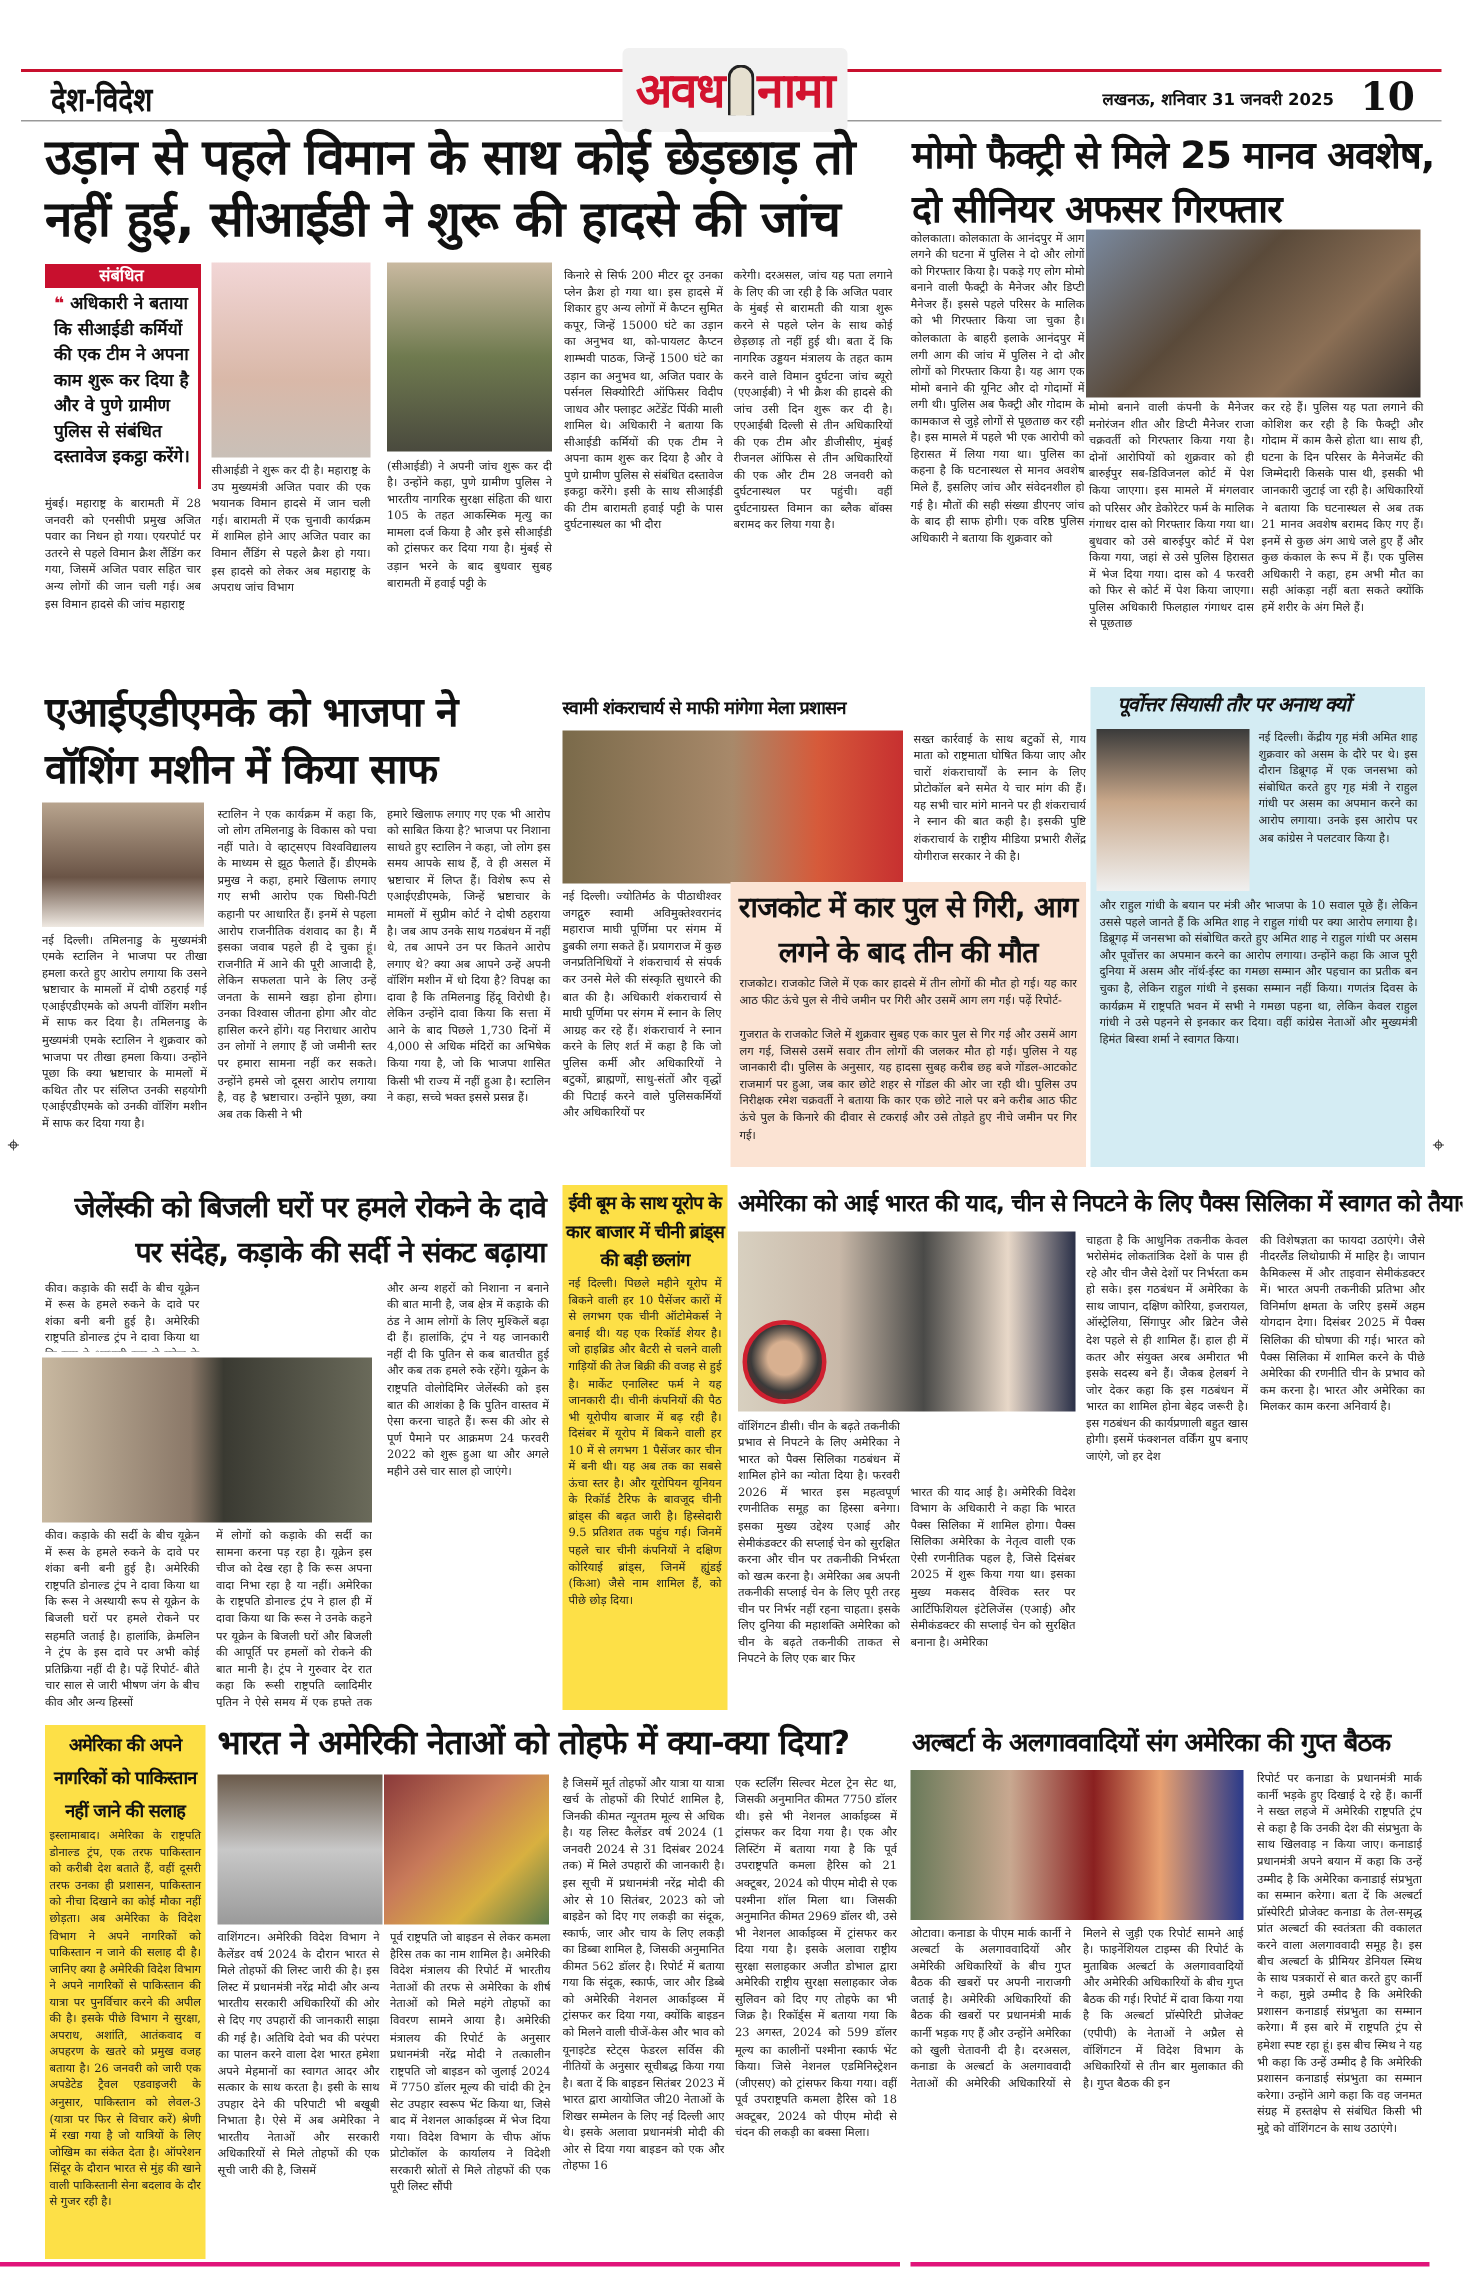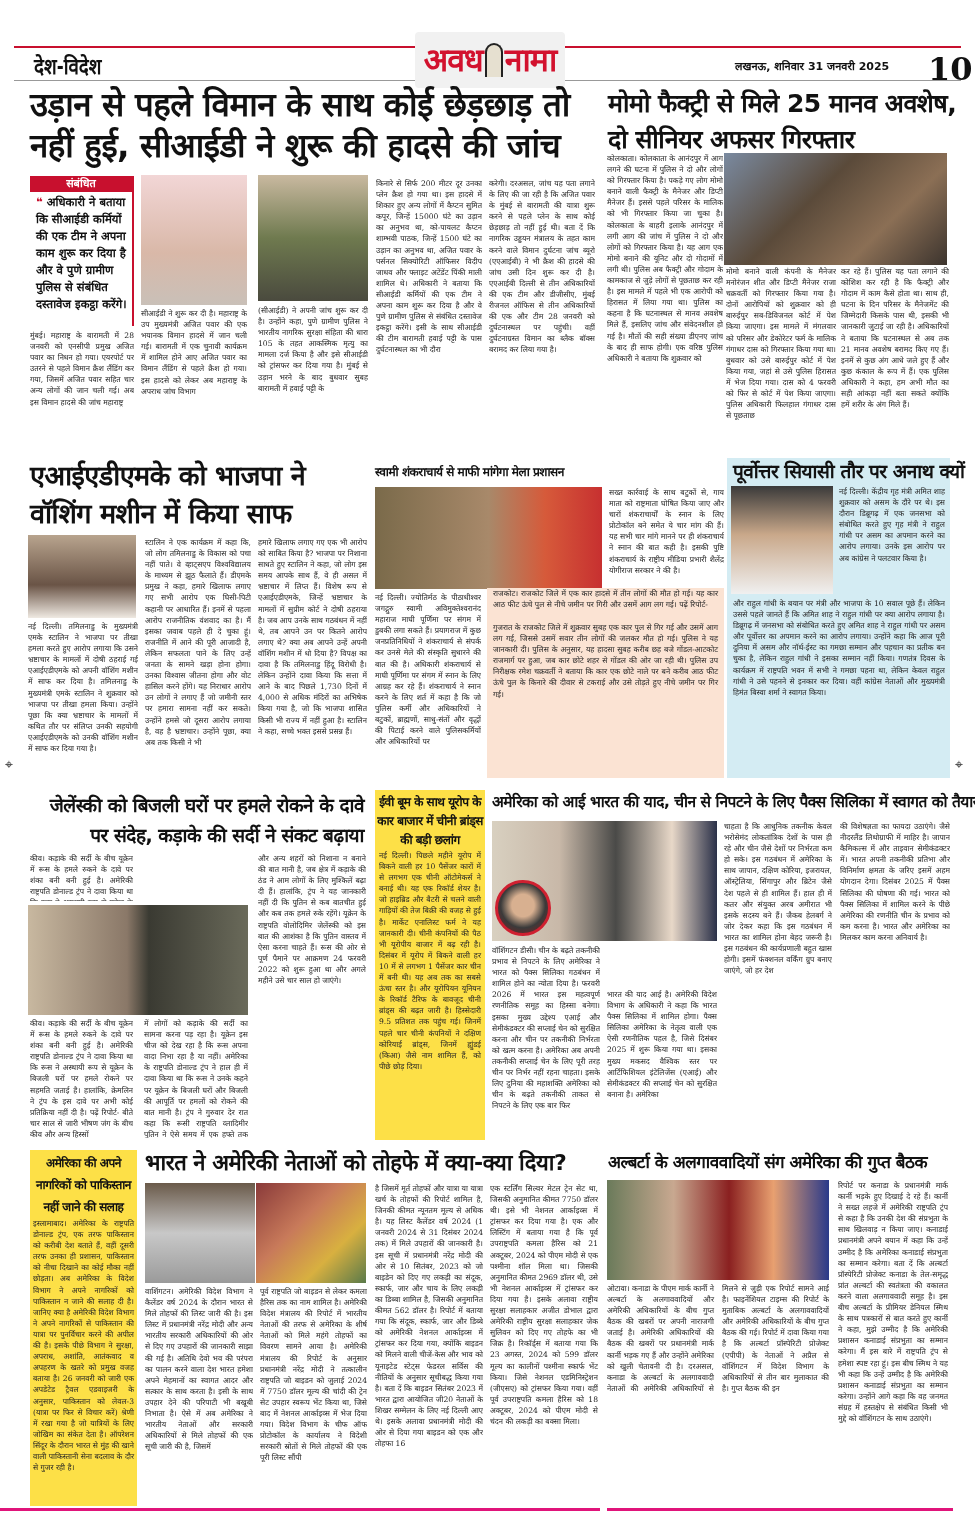--- a/index.html
+++ b/index.html
@@ -3,21 +3,21 @@
 <meta charset="utf-8">
 <style>
   * { box-sizing: border-box; margin: 0; padding: 0; }
   body { width: 975px; height: 1519px; background: #fff; font-family: "DejaVu Sans", sans-serif; color: #111; position: relative; overflow: hidden; }
   .abs { position: absolute; }
   .masthead-line { position: absolute; left: 14px; right: 14px; height: 2px; background: #c8102e; }
   .section-name { font-family: "DejaVu Sans Condensed", "DejaVu Sans", sans-serif; font-weight: bold; font-size: 22px; transform: scaleX(0.85); transform-origin: left; }
   .logo { background: #f1f1f1; border-radius: 4px; color: #d2122e; font-weight: 900; font-size: 32px; text-align: center; line-height: 56px; letter-spacing: -1px; }
   .logo .dome { display: inline-block; width: 18px; height: 34px; margin: 0 2px; vertical-align: -6px; border: 2px solid #222; border-bottom: none; border-radius: 9px 9px 0 0; background: #e6e0d0; position: relative; }
   .date { font-size: 11px; font-weight: bold; }
-  .pageno { font-family: "DejaVu Serif", serif; font-weight: bold; font-size: 32px; margin-left: 21px; }
+  .pageno { font-family: "DejaVu Serif", serif; font-weight: bold; font-size: 26px; }
   .h1 { font-family: "DejaVu Sans", sans-serif; font-weight: 900; color: #111; line-height: 1.12; letter-spacing: -0.5px; }
   .body { font-family: "DejaVu Serif", serif; font-size: 7.6px; line-height: 11.1px; text-align: justify; color: #222; overflow: hidden; }
   .img { background: linear-gradient(135deg, #8a8177, #5d554d 50%, #a69a8c); overflow: hidden; }
   .caption-box { font-weight: bold; font-size: 13px; line-height: 19px; color: #111; }
   .related-tag { background: #c8102e; color: #fff; font-size: 11px; font-weight: bold; text-align: center; line-height: 16px; }
   .peach { background: #fbe3d3; }
   .blue { background: #d4ecf3; }
   .yellow { background: #fde047; }
   .pink-line { background: #e0147a; height: 3px; position: absolute; }
   .cross { font-size: 14px; color: #333; }
@@ -58,26 +58,27 @@
 <div class="abs body" style="left:28px; top:621px; width:110px; height:156px;">नई दिल्ली। तमिलनाडु के मुख्यमंत्री एमके स्टालिन ने भाजपा पर तीखा हमला करते हुए आरोप लगाया कि उसने भ्रष्टाचार के मामलों में दोषी ठहराई गई एआईएडीएमके को अपनी वॉशिंग मशीन में साफ कर दिया है। तमिलनाडु के मुख्यमंत्री एमके स्टालिन ने शुक्रवार को भाजपा पर तीखा हमला किया। उन्होंने पूछा कि क्या भ्रष्टाचार के मामलों में कथित तौर पर संलिप्त उनकी सहयोगी एआईएडीएमके को उनकी वॉशिंग मशीन में साफ कर दिया गया है।</div>
 <div class="abs body" style="left:145px; top:537px; width:106px; height:240px;">स्टालिन ने एक कार्यक्रम में कहा कि, जो लोग तमिलनाडु के विकास को पचा नहीं पाते। वे व्हाट्सएप विश्वविद्यालय के माध्यम से झूठ फैलाते हैं। डीएमके प्रमुख ने कहा, हमारे खिलाफ लगाए गए सभी आरोप एक घिसी-पिटी कहानी पर आधारित हैं। इनमें से पहला आरोप राजनीतिक वंशवाद का है। मैं इसका जवाब पहले ही दे चुका हूं। राजनीति में आने की पूरी आजादी है, लेकिन सफलता पाने के लिए उन्हें जनता के सामने खड़ा होना होगा। उनका विश्वास जीतना होगा और वोट हासिल करने होंगे। यह निराधार आरोप उन लोगों ने लगाए हैं जो जमीनी स्तर पर हमारा सामना नहीं कर सकते। उन्होंने हमसे जो दूसरा आरोप लगाया है, वह है भ्रष्टाचार। उन्होंने पूछा, क्या अब तक किसी ने भी</div>
 <div class="abs body" style="left:258px; top:537px; width:109px; height:240px;">हमारे खिलाफ लगाए गए एक भी आरोप को साबित किया है? भाजपा पर निशाना साधते हुए स्टालिन ने कहा, जो लोग इस समय आपके साथ हैं, वे ही असल में भ्रष्टाचार में लिप्त हैं। विशेष रूप से एआईएडीएमके, जिन्हें भ्रष्टाचार के मामलों में सुप्रीम कोर्ट ने दोषी ठहराया है। जब आप उनके साथ गठबंधन में नहीं थे, तब आपने उन पर कितने आरोप लगाए थे? क्या अब आपने उन्हें अपनी वॉशिंग मशीन में धो दिया है? विपक्ष का दावा है कि तमिलनाडु हिंदू विरोधी है। लेकिन उन्होंने दावा किया कि सत्ता में आने के बाद पिछले 1,730 दिनों में 4,000 से अधिक मंदिरों का अभिषेक किया गया है, जो कि भाजपा शासित किसी भी राज्य में नहीं हुआ है। स्टालिन ने कहा, सच्चे भक्त इससे प्रसन्न हैं।</div>
 
 <div class="abs h1" style="left:375px; top:458px; width:350px; font-size:12px; line-height:28px; white-space:nowrap;">स्वामी शंकराचार्य से माफी मांगेगा मेला प्रशासन</div>
 <div class="abs img" style="left:375px; top:487px; width:227px; height:102px; background:linear-gradient(90deg,#7a6a4a,#a8896a 50%,#d65a3a 75%,#c73030);"></div>
 <div class="abs body" style="left:375px; top:592px; width:106px; height:185px;">नई दिल्ली। ज्योतिर्मठ के पीठाधीश्वर जगद्गुरु स्वामी अविमुक्तेश्वरानंद महाराज माघी पूर्णिमा पर संगम में डुबकी लगा सकते हैं। प्रयागराज में कुछ जनप्रतिनिधियों ने शंकराचार्य से संपर्क कर उनसे मेले की संस्कृति सुधारने की बात की है। अधिकारी शंकराचार्य से माघी पूर्णिमा पर संगम में स्नान के लिए आग्रह कर रहे हैं। शंकराचार्य ने स्नान करने के लिए शर्त में कहा है कि जो पुलिस कर्मी और अधिकारियों ने बटुकों, ब्राह्मणों, साधु-संतों और वृद्धों की पिटाई करने वाले पुलिसकर्मियों और अधिकारियों पर</div>
 <div class="abs body" style="left:609px; top:487px; width:115px; height:100px;">सख्त कार्रवाई के साथ बटुकों से, गाय माता को राष्ट्रमाता घोषित किया जाए और चारों शंकराचार्यों के स्नान के लिए प्रोटोकॉल बने समेत ये चार मांग की हैं। यह सभी चार मांगे मानने पर ही शंकराचार्य ने स्नान की बात कही है। इसकी पुष्टि शंकराचार्य के राष्ट्रीय मीडिया प्रभारी शैलेंद्र योगीराज सरकार ने की है।</div>
 
 <div class="abs peach" style="left:487px; top:588px; width:237px; height:190px;">
+  <div class="h1" style="font-size:19px; line-height:30px; text-align:center; padding-top:2px;">राजकोट में कार पुल से गिरी, आग लगने के बाद तीन की मौत</div>
   <div class="body" style="padding:0 6px; height:34px;">राजकोट। राजकोट जिले में एक कार हादसे में तीन लोगों की मौत हो गई। यह कार आठ फीट ऊंचे पुल से नीचे जमीन पर गिरी और उसमें आग लग गई। पढ़ें रिपोर्ट-</div>
   <div class="body" style="padding:0 6px; height:92px;">गुजरात के राजकोट जिले में शुक्रवार सुबह एक कार पुल से गिर गई और उसमें आग लग गई, जिससे उसमें सवार तीन लोगों की जलकर मौत हो गई। पुलिस ने यह जानकारी दी। पुलिस के अनुसार, यह हादसा सुबह करीब छह बजे गोंडल-आटकोट राजमार्ग पर हुआ, जब कार छोटे शहर से गोंडल की ओर जा रही थी। पुलिस उप निरीक्षक रमेश चक्रवर्ती ने बताया कि कार एक छोटे नाले पर बने करीब आठ फीट ऊंचे पुल के किनारे की दीवार से टकराई और उसे तोड़ते हुए नीचे जमीन पर गिर गई।</div>
 </div>
 
 <div class="abs blue" style="left:727px; top:458px; width:223px; height:320px;">
-  <div class="h1" style="font-size:19px; line-height:26px; padding-left:6px; white-space:nowrap;">पूर्वोत्तर सियासी तौर पर अनाथ क्यों</div>
+  <div class="h1" style="font-size:13px; line-height:26px; padding-left:18px; white-space:nowrap;font-style:italic;">पूर्वोत्तर सियासी तौर पर अनाथ क्यों</div>
   <div class="img" style="position:absolute; left:4px; top:28px; width:102px; height:108px; background:linear-gradient(180deg,#3a3a3a,#c9a88a 45%,#f0f0f0);"></div>
   <div class="body" style="position:absolute; left:112px; top:28px; width:106px; height:108px;">नई दिल्ली। केंद्रीय गृह मंत्री अमित शाह शुक्रवार को असम के दौरे पर थे। इस दौरान डिब्रूगढ़ में एक जनसभा को संबोधित करते हुए गृह मंत्री ने राहुल गांधी पर असम का अपमान करने का आरोप लगाया। उनके इस आरोप पर अब कांग्रेस ने पलटवार किया है।</div>
   <div class="body" style="position:absolute; left:6px; top:140px; width:212px; height:178px;">और राहुल गांधी के बयान पर मंत्री और भाजपा के 10 सवाल पूछे हैं। लेकिन उससे पहले जानते हैं कि अमित शाह ने राहुल गांधी पर क्या आरोप लगाया है। डिब्रूगढ़ में जनसभा को संबोधित करते हुए अमित शाह ने राहुल गांधी पर असम और पूर्वोत्तर का अपमान करने का आरोप लगाया। उन्होंने कहा कि आज पूरी दुनिया में असम और नॉर्थ-ईस्ट का गमछा सम्मान और पहचान का प्रतीक बन चुका है, लेकिन राहुल गांधी ने इसका सम्मान नहीं किया। गणतंत्र दिवस के कार्यक्रम में राष्ट्रपति भवन में सभी ने गमछा पहना था, लेकिन केवल राहुल गांधी ने उसे पहनने से इनकार कर दिया। वहीं कांग्रेस नेताओं और मुख्यमंत्री हिमंत बिस्वा शर्मा ने स्वागत किया।</div>
 </div>
 
 <div class="abs cross" style="left:5px; top:756px;">⌖</div>
 <div class="abs cross" style="left:955px; top:756px;">⌖</div>
 
 <div class="abs h1" style="left:34px; top:790px; width:330px; font-size:19px; line-height:30px; text-align:right;">जेलेंस्की को बिजली घरों पर हमले रोकने के दावे पर संदेह, कड़ाके की सर्दी ने संकट बढ़ाया</div>
 <div class="abs body" style="left:30px; top:853px; width:103px; height:48px;"><span>कीव। कड़ाके की सर्दी के बीच यूक्रेन में रूस के हमले रुकने के दावे पर शंका बनी बनी हुई है। अमेरिकी राष्ट्रपति डोनाल्ड ट्रंप ने दावा किया था कि रूस ने अस्थायी रूप से यूक्रेन के बिजली घरों पर हमले रोकने पर सहमति जताई है। हालांकि, क्रेमलिन ने ट्रंप के इस दावे पर अभी कोई प्रतिक्रिया नहीं दी है। पढ़ें रिपोर्ट- बीते चार साल से जारी भीषण जंग के बीच कीव और अन्य हिस्सों</span></div>

